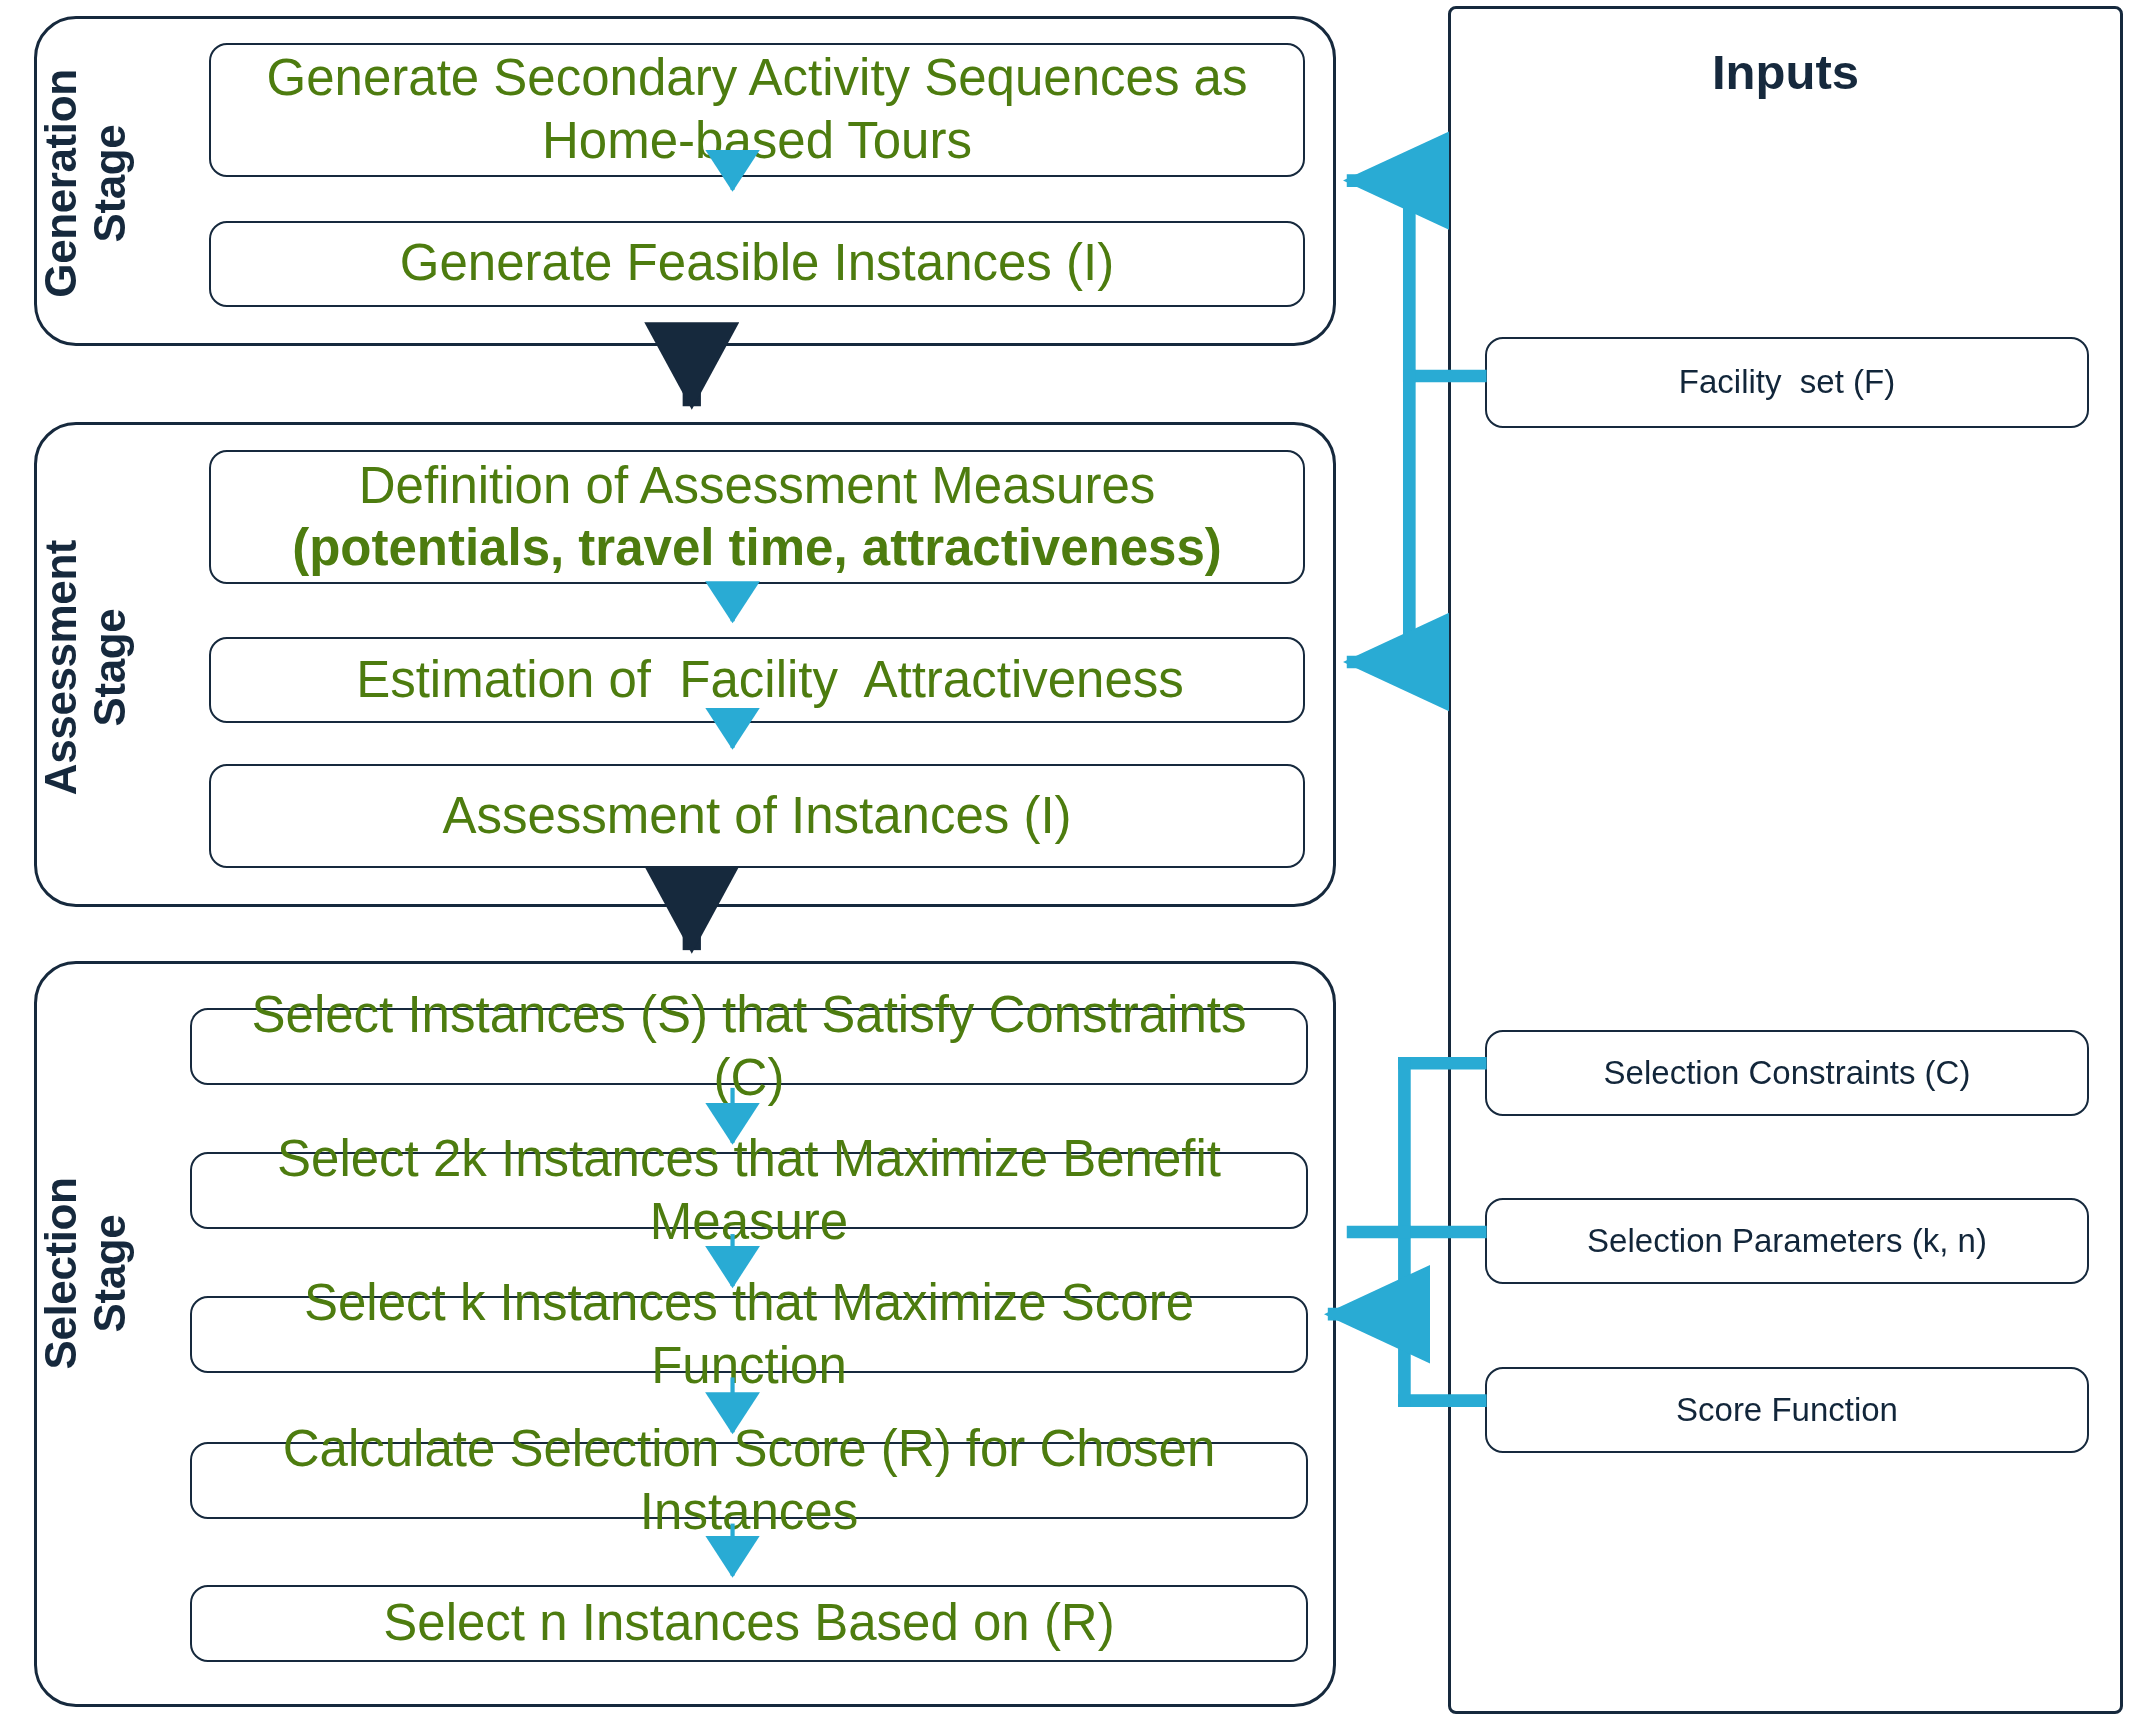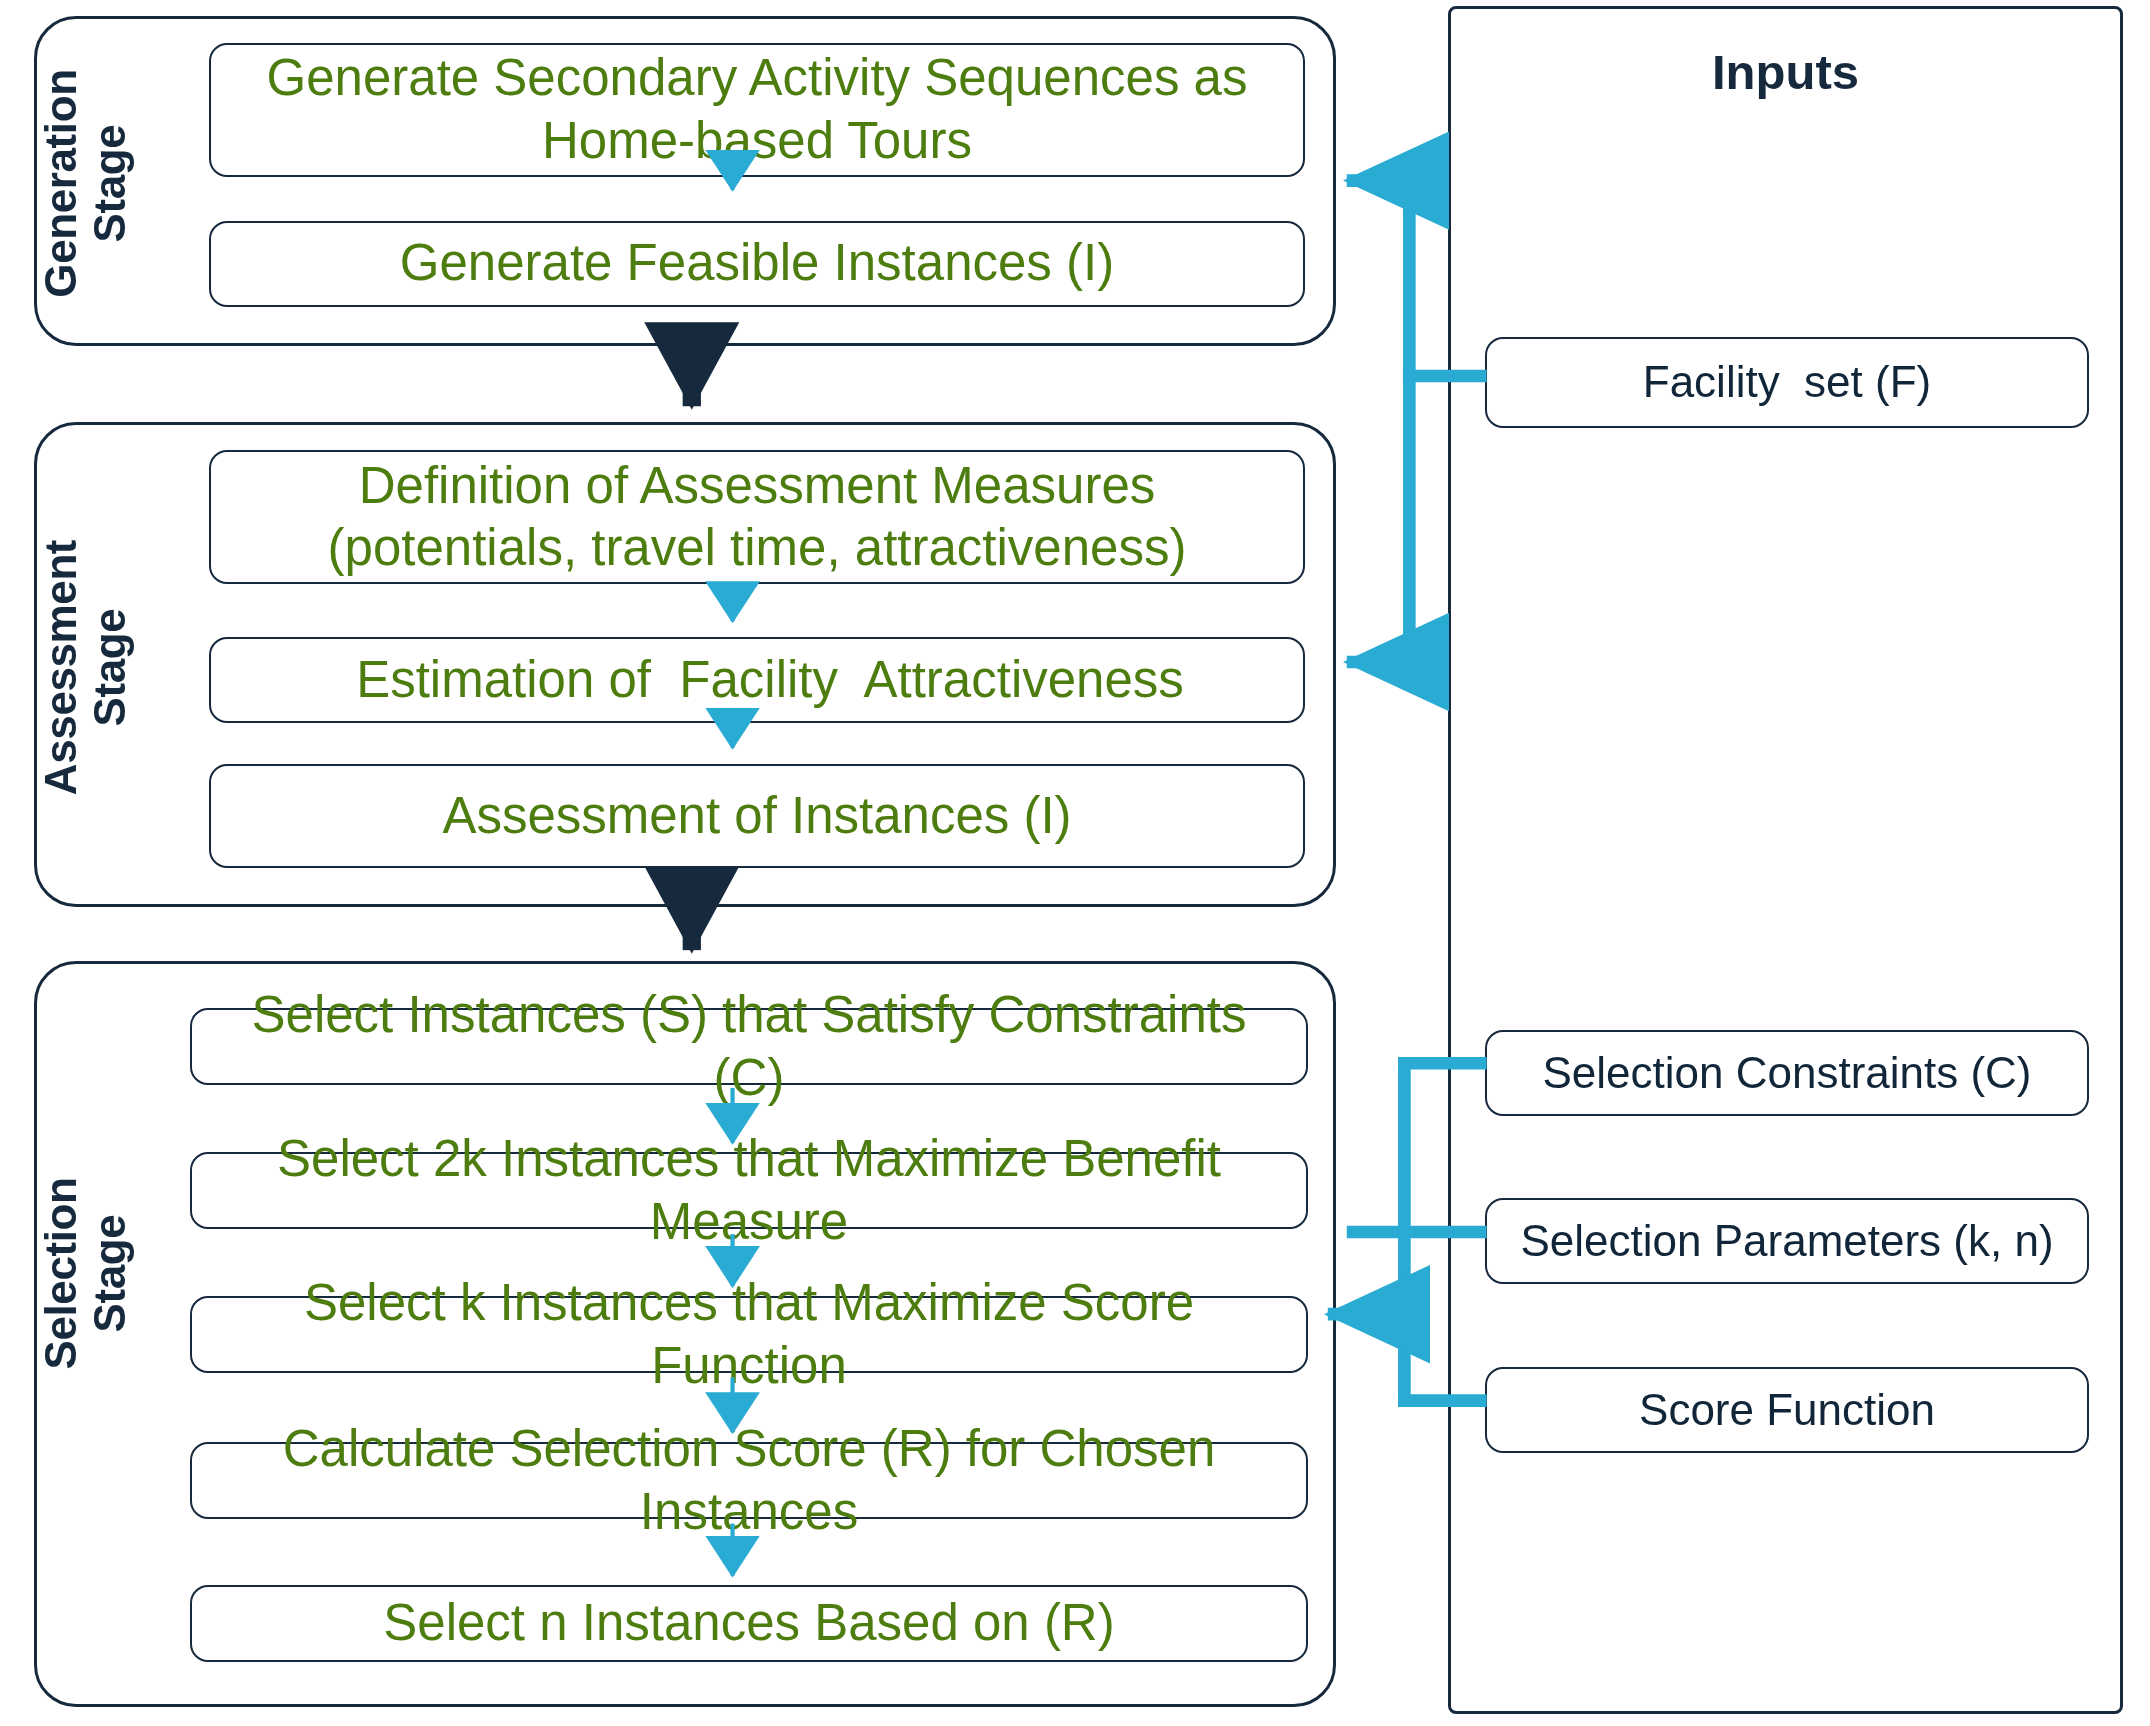--- a/index.html
+++ b/index.html
@@ -43,21 +43,21 @@
     box-sizing:border-box;
     display:flex;
     align-items:center;
     justify-content:center;
     text-align:center;
     color:#4d7c0f;
     font-size:51px;
     line-height:1.22;
     padding:0 18px;
   }
-  .step .l2{font-weight:normal;}
+  .step .l2{font-weight:bold;}
 
   
   #inputs-panel{
     position:absolute;
     left:1448px; top:5.6px; width:675px; height:1708px;
     border:3.5px solid #16293d;
     border-radius:8px;
     background:#ffffff;
     box-sizing:border-box;
   }
@@ -72,21 +72,21 @@
   .input-box{
     position:absolute;
     left:34px; width:604px;
     border:2.8px solid #16293d;
     border-radius:18px;
     background:#ffffff;
     box-sizing:border-box;
     display:flex;align-items:center;justify-content:center;
     text-align:center;
     color:#12263a;
-    font-size:44px;
+    font-size:33px;
     white-space:pre;
   }
 
   
   #wires{position:absolute;left:0;top:0;width:2151px;height:1726px;pointer-events:none;}
 </style>
 </head>
 <body>
 
 <div class="canvas">

